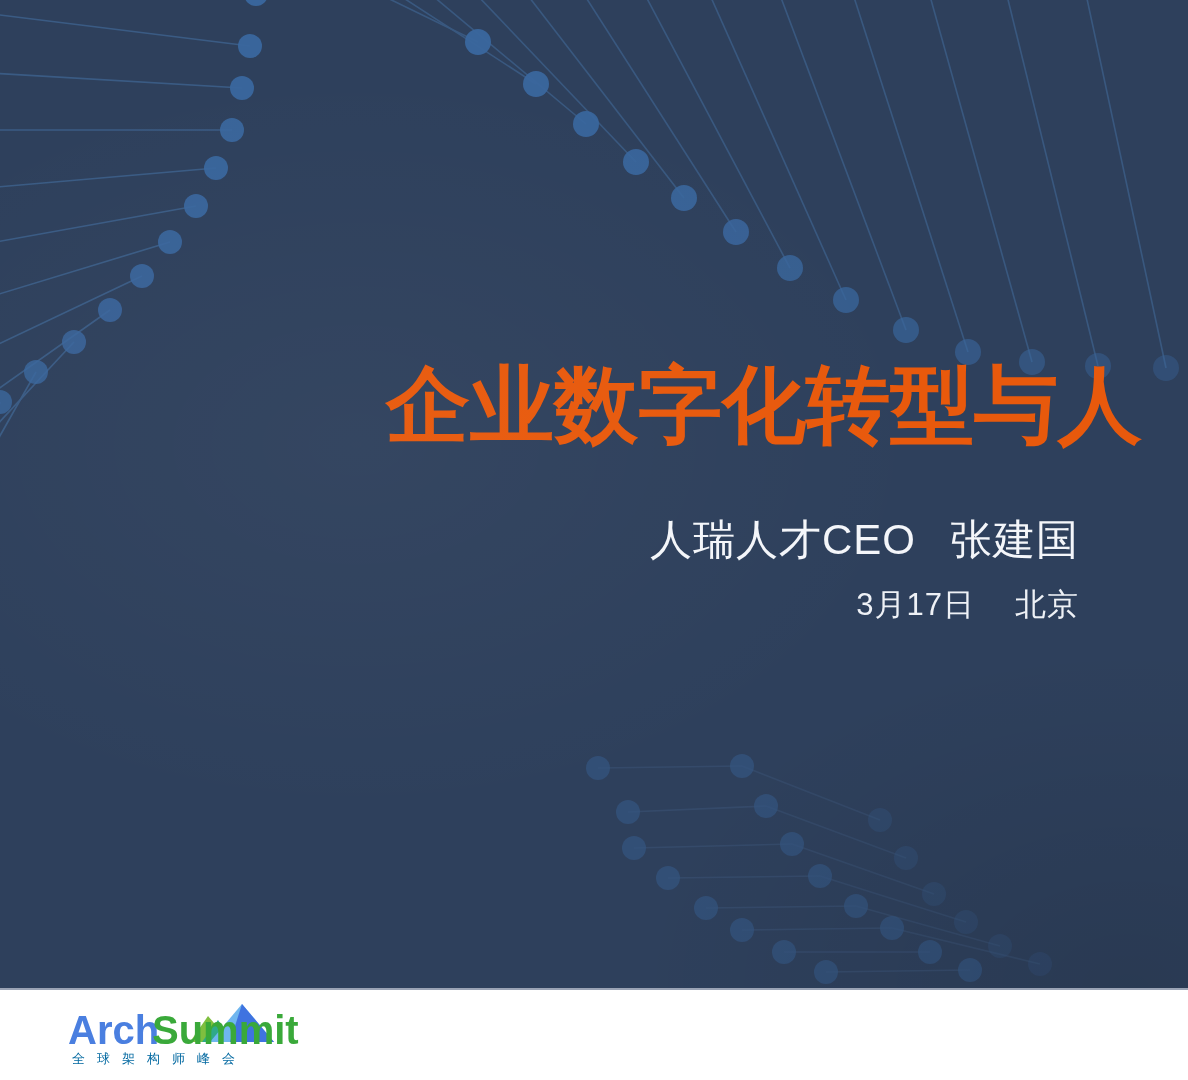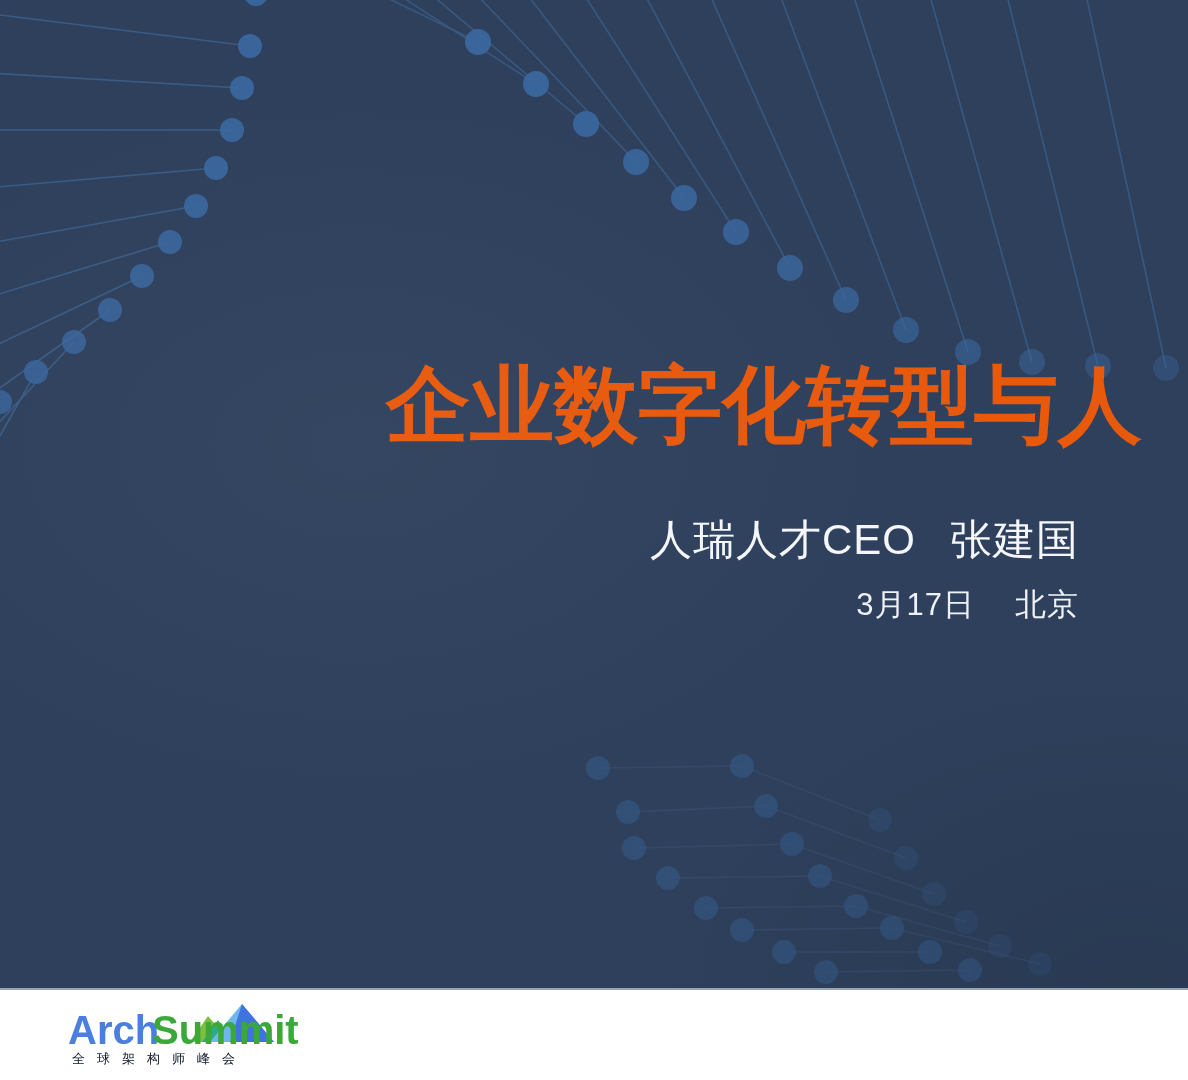--- a/index.html
+++ b/index.html
@@ -115,21 +115,21 @@
     width: 240px;
     height: 70px;
   }
   #logo-mark { position: absolute; left: 0; top: 0; }
 
   #logo-sub {
     position: absolute;
     left: 4px;
     top: 48px;
     font-size: 13px;
-    color: #0f172a;
+    color: #0369a1;
     letter-spacing: 12px;
     white-space: nowrap;
     text-align: center;
   }
 </style>
 </head>
 <body>
 
 <div id="slide">
 

